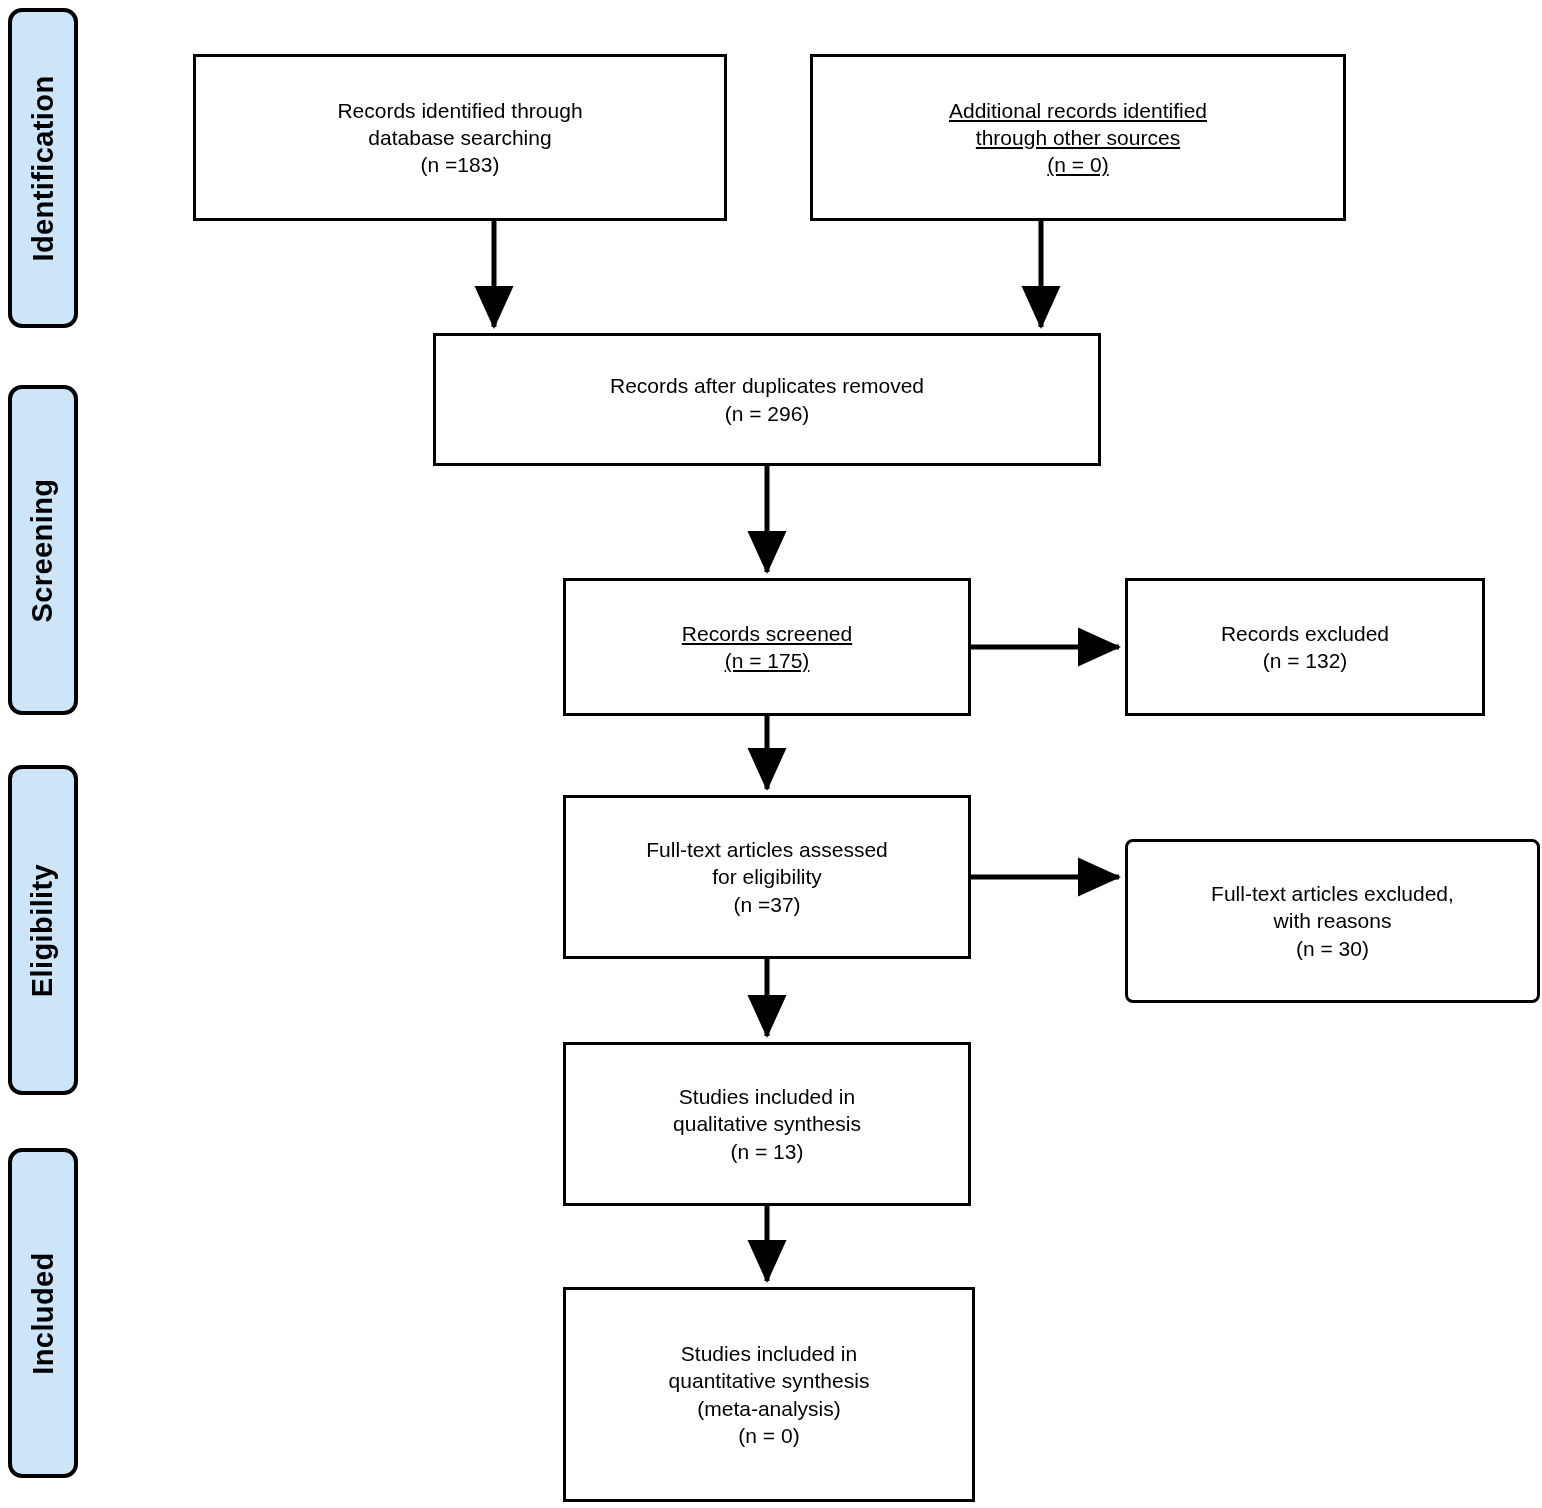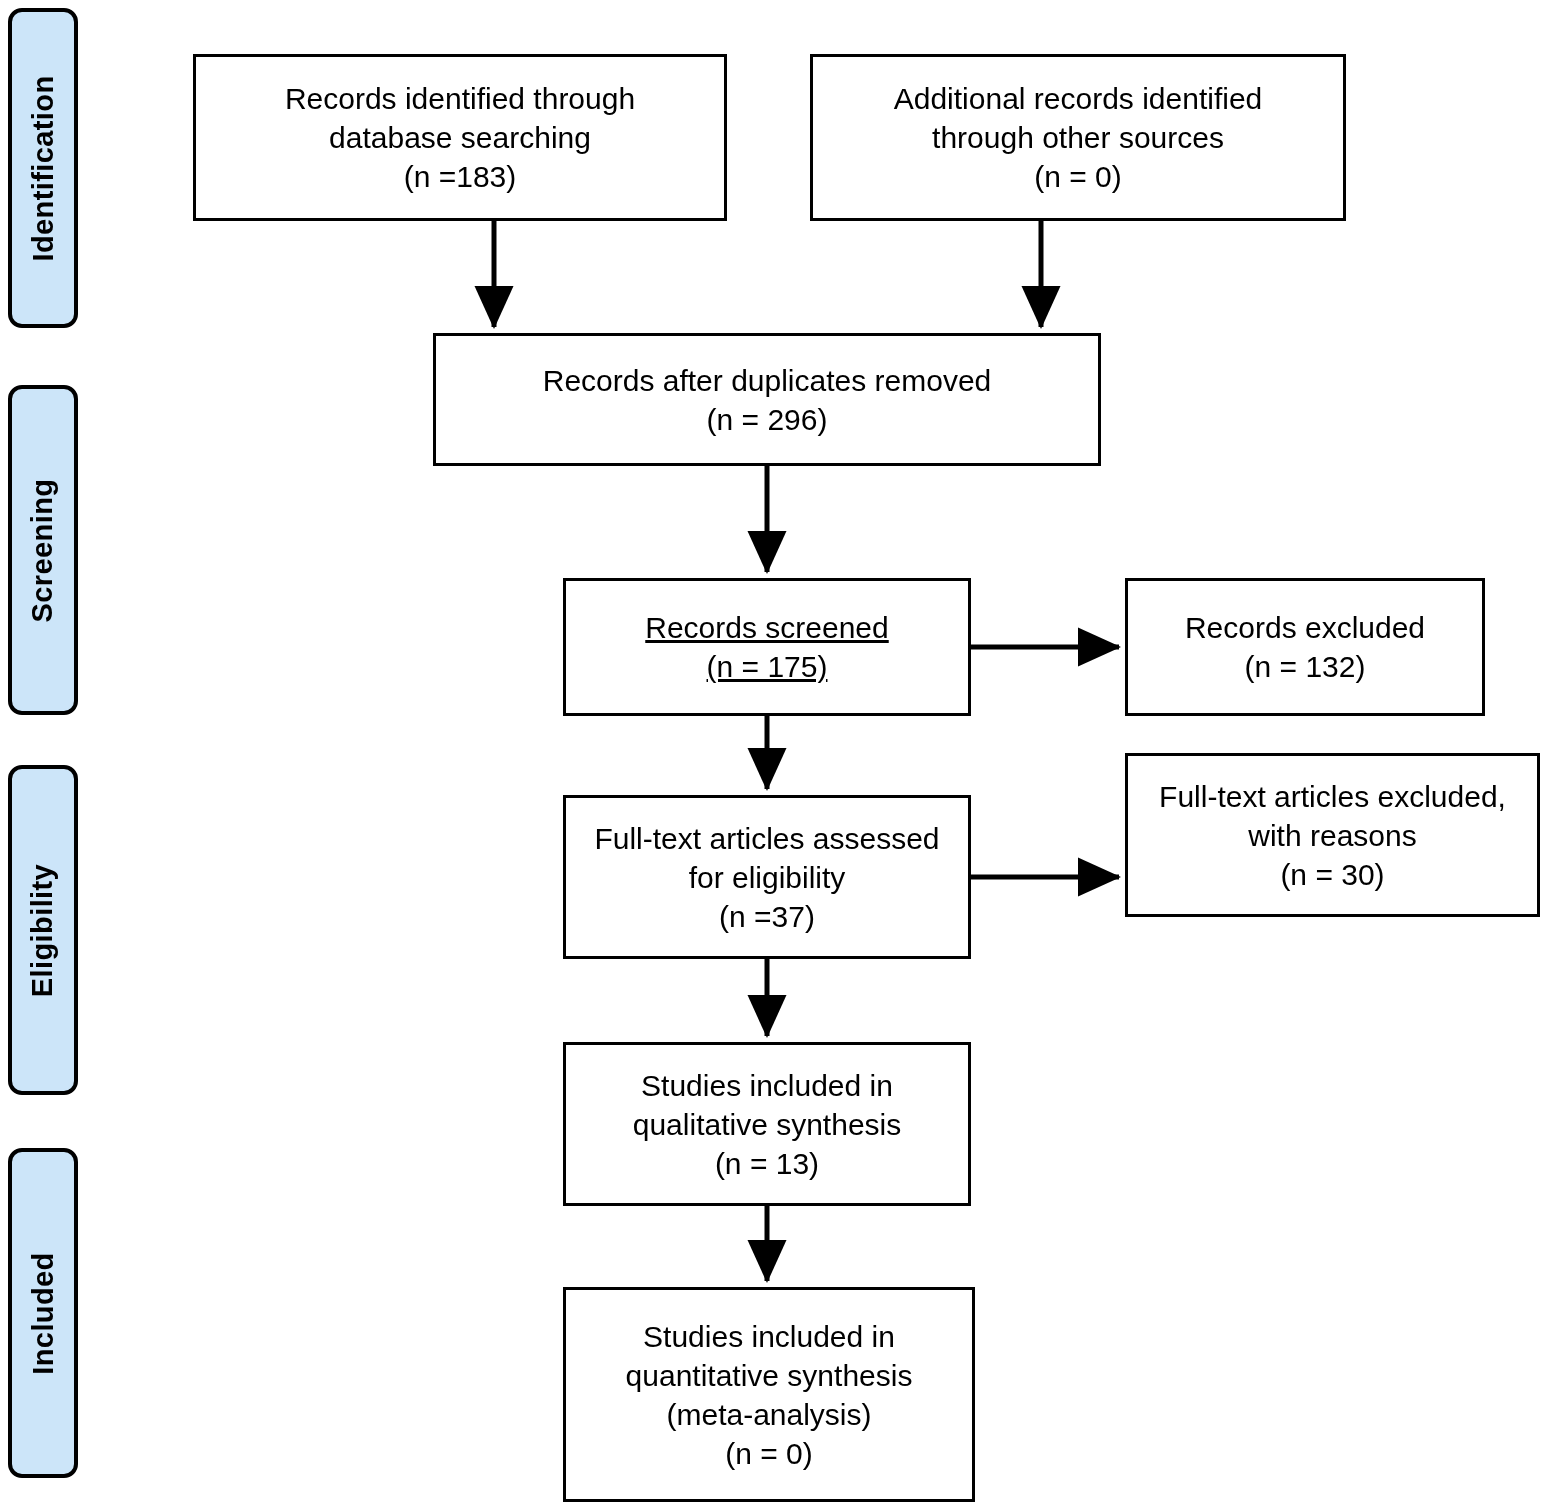--- a/index.html
+++ b/index.html
@@ -44,21 +44,21 @@
     box-sizing: border-box;
     background: #ffffff;
     border: 3px solid #000000;
     display: flex;
     align-items: center;
     justify-content: center;
     text-align: center;
   }
   .flow-box .box-text {
     font-family: "Liberation Sans", sans-serif;
-    font-size: 30px;
+    font-size: 21px;
     line-height: 1.30;
     color: #000000;
     white-space: pre-line;
     padding: 0 10px;
   }
   
   .conn {
     position: absolute;
   }
   .conn svg {
@@ -86,21 +86,21 @@
   <div class="stage-pill" style="left:8px; top:1148px; width:70px; height:330px;">
     <span class="stage-label">Included</span>
   </div>
 
   <div class="flow-box" style="left:193px; top:54px; width:534px; height:167px;">
     <span class="box-text">Records identified through
 database searching
 (n =183)</span>
   </div>
 
-  <div class="flow-box" style="left:810px; top:54px; width:536px; height:167px;">
+  <div class="flow-box" style="left:810px; top:54px; width:536px; height:167px;text-decoration:underline;">
     <span class="box-text">Additional records identified
 through other sources
 (n = 0)</span>
   </div>
 
   <div class="flow-box" style="left:433px; top:333px; width:668px; height:133px;">
     <span class="box-text">Records after duplicates removed
 (n = 296)</span>
   </div>
 
@@ -113,21 +113,21 @@
     <span class="box-text">Records excluded
 (n = 132)</span>
   </div>
 
   <div class="flow-box" style="left:563px; top:795px; width:408px; height:164px;">
     <span class="box-text">Full-text articles assessed
 for eligibility
 (n =37)</span>
   </div>
 
-  <div class="flow-box" style="left:1125px; top:753px; width:415px; height:164px;">
+  <div class="flow-box" style="left:1125px; top:839px; width:415px; height:164px;border-radius:8px;">
     <span class="box-text">Full-text articles excluded,
 with reasons
 (n = 30)</span>
   </div>
 
   <div class="flow-box" style="left:563px; top:1042px; width:408px; height:164px;">
     <span class="box-text">Studies included in
 qualitative synthesis
 (n = 13)</span>
   </div>

